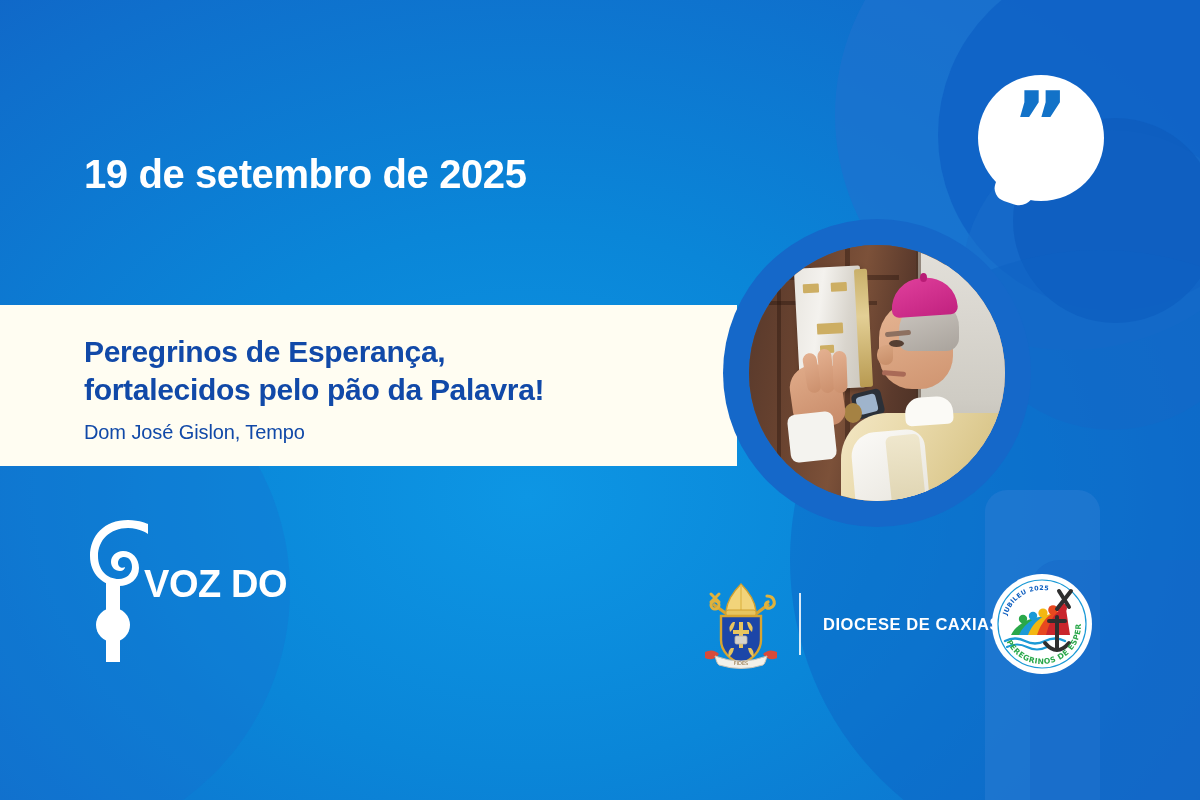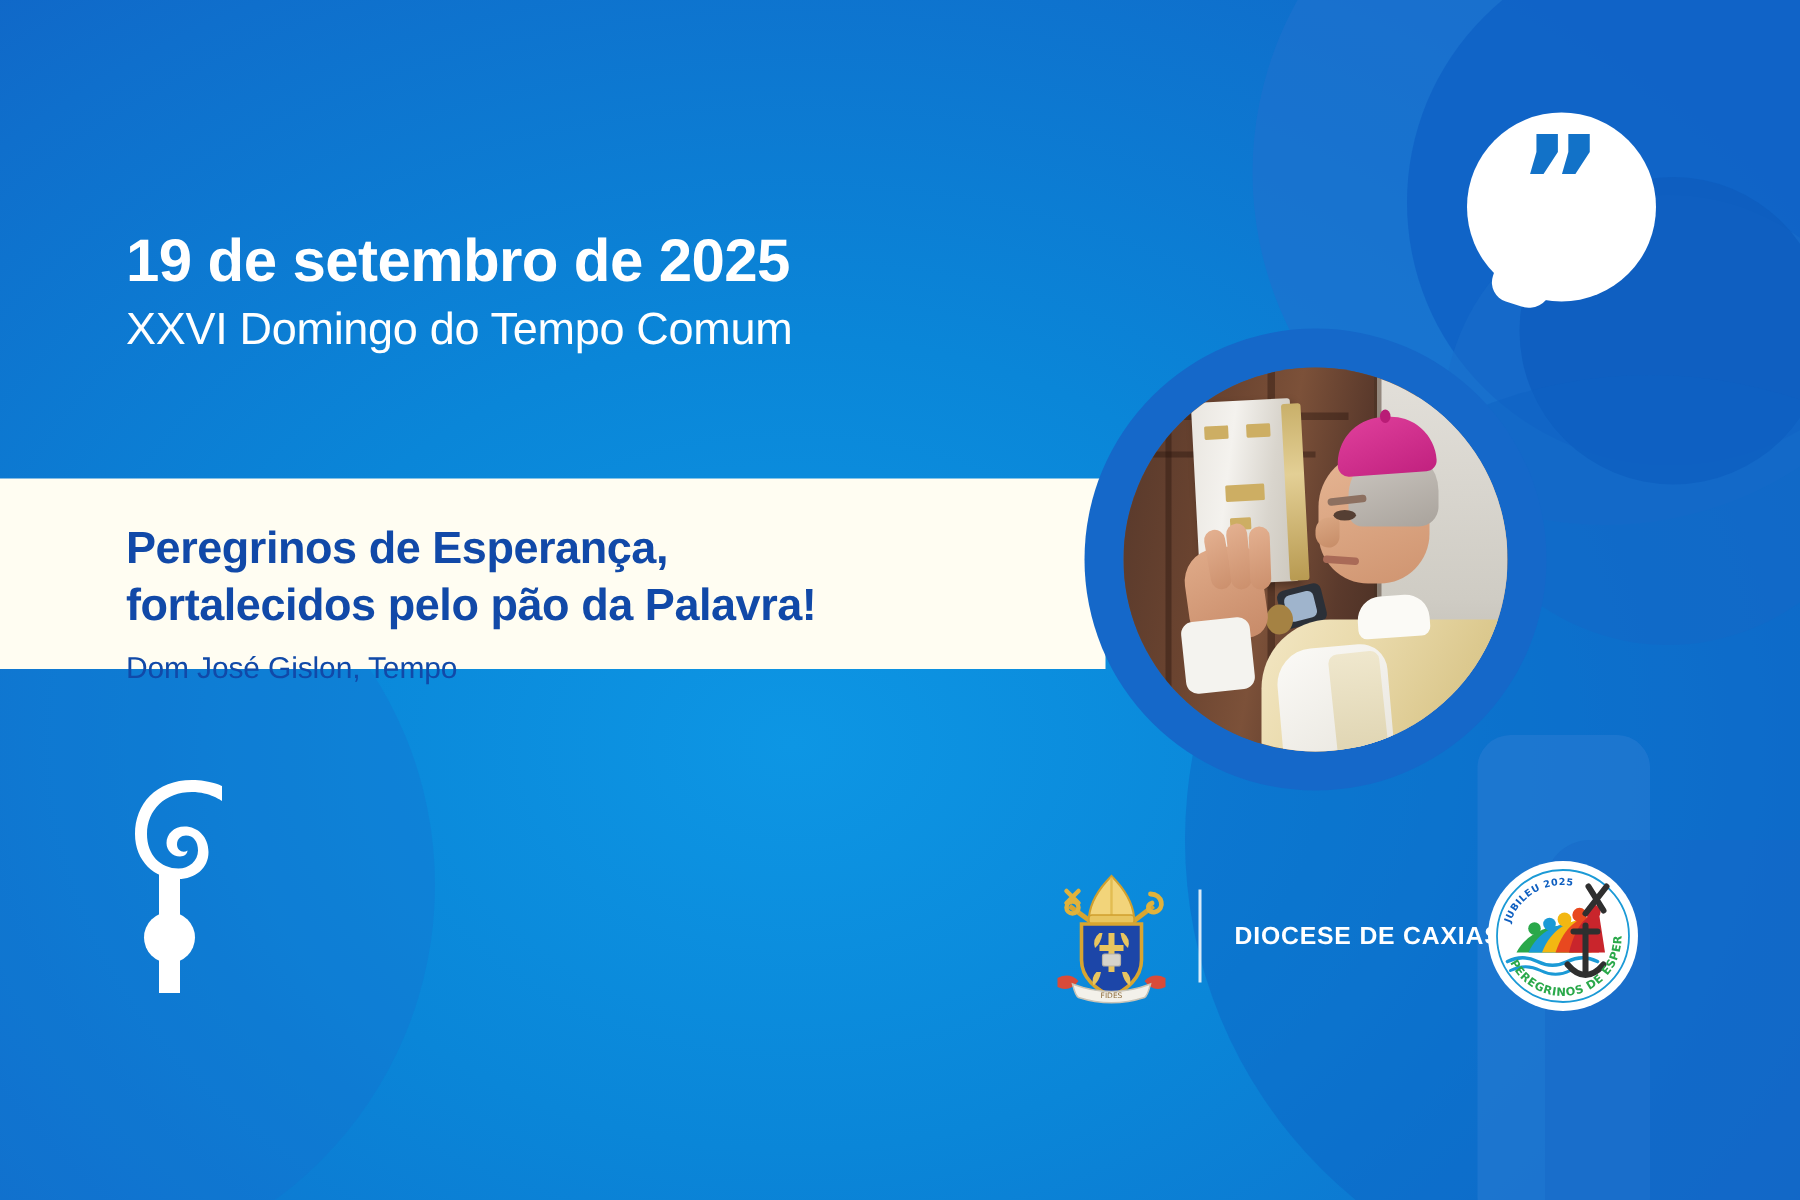--- a/index.html
+++ b/index.html
@@ -79,22 +79,22 @@
     font-size:40px; font-weight:bold; color:#ffffff;
     letter-spacing:-0.4px; line-height:1.12;
   }
   .date-sub{
     font-size:30px; font-weight:400; color:#ffffff;
     letter-spacing:-0.2px; line-height:1.25; margin-top:4px;
   }
 
   
   .quote-band{
-    position:absolute; left:0; top:319px;
-    width:737px; height:127px;
+    position:absolute; left:0; top:305px;
+    width:737px; height:161px;
     background:#fffdf2;
     z-index:4;
   }
   .quote-inner{ position:absolute; left:84px; top:28px; }
   .quote-text{
     font-size:30px; font-weight:bold; color:#1149a8;
     line-height:1.27; letter-spacing:-0.3px;
   }
   .quote-author{
     font-size:20px; font-weight:400; color:#1149a8;
@@ -313,21 +313,20 @@
   <div class="bg-shape bg-ring-lg2"></div>
   <div class="bg-shape bg-circ-mid"></div>
   <div class="bg-shape bg-circ-deep"></div>
   <div class="bg-shape bg-wave"></div>
   <div class="bg-shape bg-rrect"></div>
   <div class="bg-shape bg-rrect2"></div>
   <div class="bg-shape bg-soft-left"></div>
 
   <div class="header-block">
     <div class="date-main">19 de setembro de 2025</div>
-    <div class="date-sub">XXVI Domingo do Tempo Comum</div>
   </div>
 
   <div class="quote-band">
     <div class="quote-inner">
       <div class="quote-text">Peregrinos de Esperança,</div>
       <div class="quote-text">fortalecidos pelo pão da Palavra!</div>
       <div class="quote-author">Dom José Gislon, Tempo</div>
     </div>
   </div>
 
@@ -383,20 +382,21 @@
   </div>
 
   <div class="vdp">
     <svg class="vdp-svg" width="70" height="160" viewBox="0 0 70 160">
       <path d="M44 8 C20 8 6 24 6 44 C6 62 19 74 35 74 C46 74 55 67 55 56 C55 46 48 39 39 39 C32 39 27 44 27 50 C27 55 31 59 36 59 C39 59 41 57 41 55 C38 57 34 55 34 51 C34 47 37 45 40 45 C45 45 48 49 48 55 C48 62 42 67 35 67 C23 67 14 58 14 44 C14 28 26 16 44 16 C56 16 64 22 64 22 L64 12 C64 12 56 8 44 8 Z" fill="#ffffff"></path>
       <rect x="22" y="70" width="14" height="32" fill="#ffffff"></rect>
       <circle cx="29" cy="113" r="17" fill="#ffffff"></circle>
       <rect x="22" y="128" width="14" height="22" fill="#ffffff"></rect>
     </svg>
     <div class="vdp-text">
+      <div>VOZ DO</div>
     </div>
   </div>
 
   <div class="diocese">
     <svg class="coa" viewBox="0 0 88 92">
 
       <g stroke="#d8a530" stroke-width="3.2" fill="none">
         <line x1="16" y1="26" x2="60" y2="58"></line>
         <line x1="72" y1="26" x2="30" y2="58"></line>
       </g>

